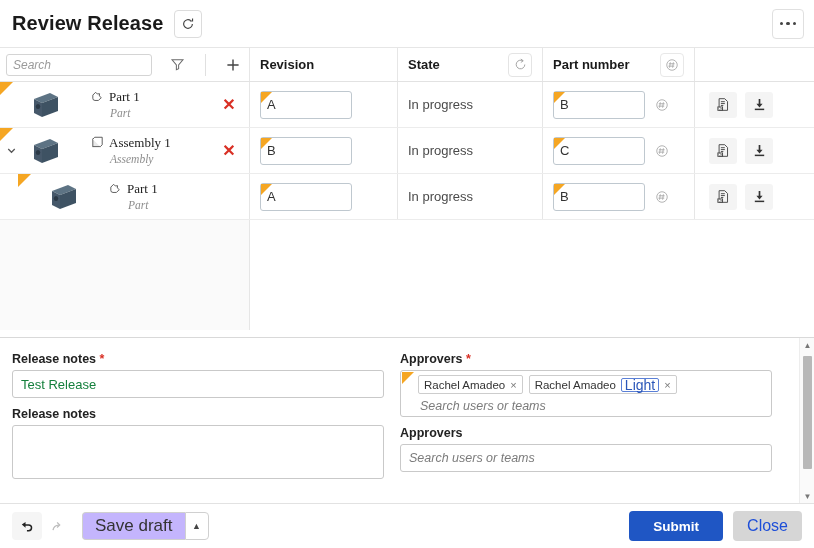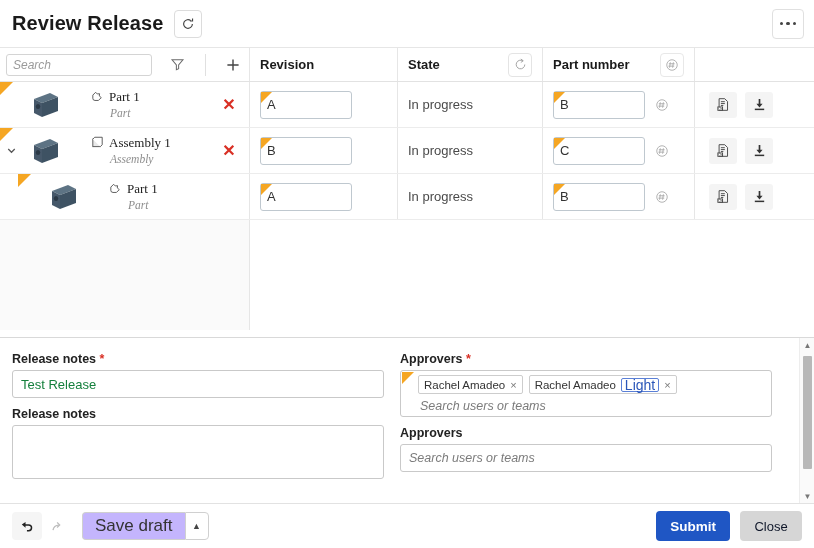--- a/index.html
+++ b/index.html
@@ -212,26 +212,26 @@
     font-family: "Liberation Sans", sans-serif; font-size: 17px; color: #333; cursor: pointer;
   }
   .split-caret {
     width: 24px; height: 28px; border: 1px solid #d0d0d0; border-radius: 0 4px 4px 0;
     background: #fff; display: inline-flex; align-items: center; justify-content: center;
     color: #444; font-size: 9px; cursor: pointer;
   }
   .btn-primary {
     height: 30px; min-width: 72px; border: none; border-radius: 4px;
     background: #1f56c4; color: #fff; font-family: "Liberation Sans", sans-serif;
-    font-size: 13.5px; font-weight: bold; cursor: pointer; padding: 0 14px;
+    font-size: 13.5px; font-weight: bold; cursor: pointer; padding: 0 24px;
   }
   .btn-secondary {
     height: 30px; min-width: 62px; border: none; border-radius: 4px;
-    background: #d6d6d6; color: #0f172a; font-family: "Liberation Sans", sans-serif;
-    font-size: 13px; cursor: pointer; padding: 0 14px; margin-left: 10px;
+    background: #d6d6d6; color: #1d4ed8; font-family: "Liberation Sans", sans-serif;
+    font-size: 16px; cursor: pointer; padding: 0 14px; margin-left: 10px;
   }
 </style>
 </head>
 <body>
 
 <div class="app">
 
   <div class="titlebar">
     <span class="title-text">Review Release</span>
     <span class="icon-btn title-refresh">

